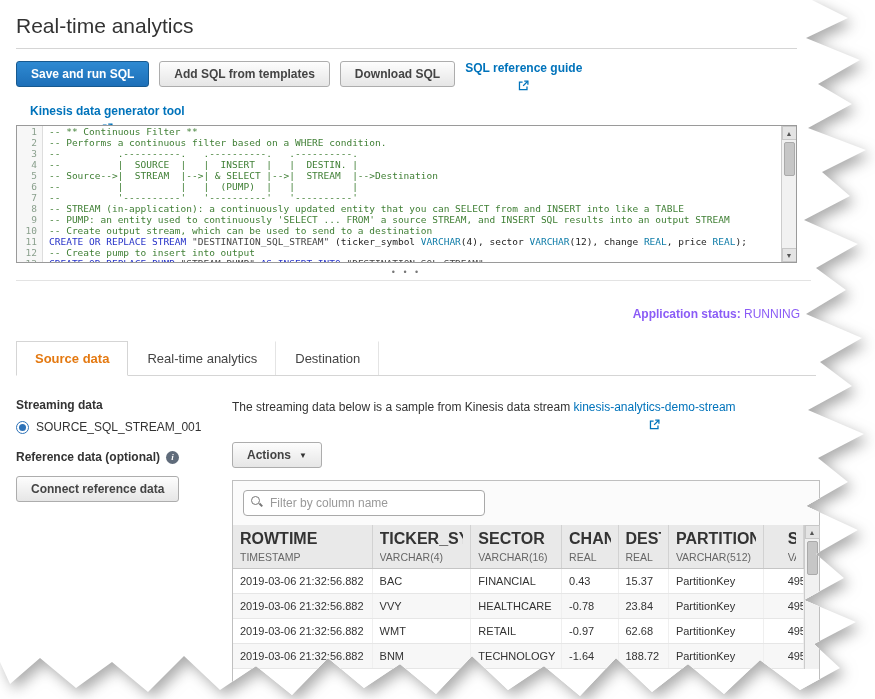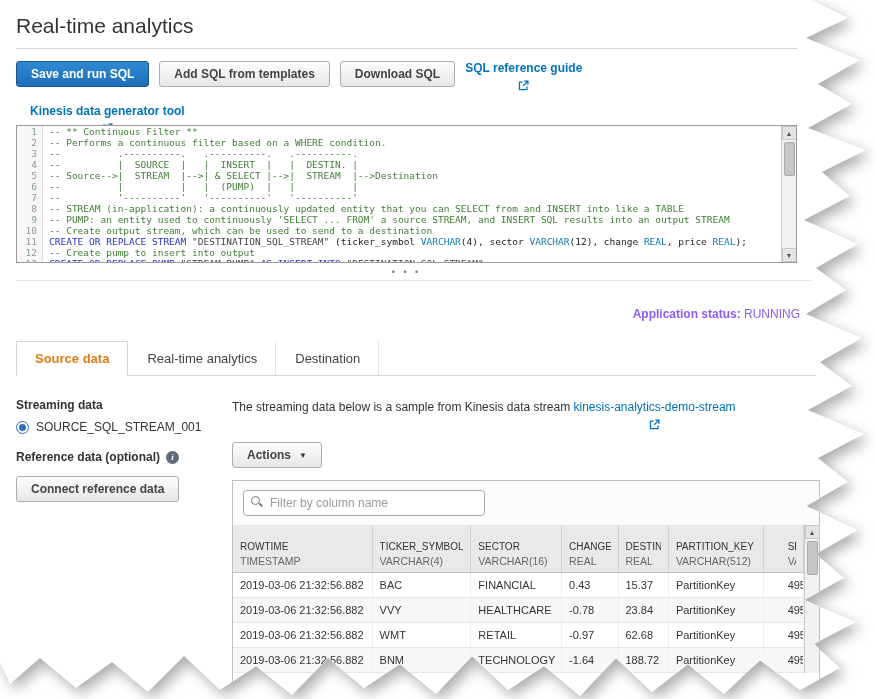--- a/index.html
+++ b/index.html
@@ -122,21 +122,21 @@
   .search-glyph { position: absolute; left: 8px; top: 6px; width: 12px; height: 12px; }
   .search-glyph::before { content: ""; position: absolute; left: 0; top: 0; width: 7px; height: 7px; border: 1.5px solid #777; border-radius: 50%; }
   .search-glyph::after { content: ""; position: absolute; left: 8px; top: 8px; width: 4px; height: 1.5px; background: #777; transform: rotate(45deg); }
 
   .table-area { position: relative; padding-right: 15px; }
   table.data { border-collapse: collapse; width: 100%; table-layout: fixed; font-size: 11px; }
   table.data th {
     background: #e9e9e9; text-align: left; padding: 5px 7px; vertical-align: top;
     border-right: 1px solid #d2d2d2; border-bottom: 1px solid #c5c5c5; cursor: pointer;
   }
-  .col-name { font-size: 10px; font-weight: normal; color: #333; white-space: nowrap; overflow: hidden; margin-top: 11px; }
+  .col-name { font-size: 16px; font-weight: bold; color: #333; white-space: nowrap; overflow: hidden; }
   .col-type { font-size: 10.5px; font-weight: normal; color: #666; margin-top: 3px; white-space: nowrap; overflow: hidden; }
   table.data td {
     padding: 6px 7px; border-bottom: 1px solid #e6e6e6; border-right: 1px solid #efefef;
     white-space: nowrap; overflow: hidden; color: #333;
   }
   table.data tbody tr:nth-child(even) { background: #f7f7f7; }
   table.data th:nth-child(1), table.data td:nth-child(1) { width: 138px; }
   table.data th:nth-child(2), table.data td:nth-child(2) { width: 98px; }
   table.data th:nth-child(3), table.data td:nth-child(3) { width: 90px; }
   table.data th:nth-child(4), table.data td:nth-child(4) { width: 56px; }

